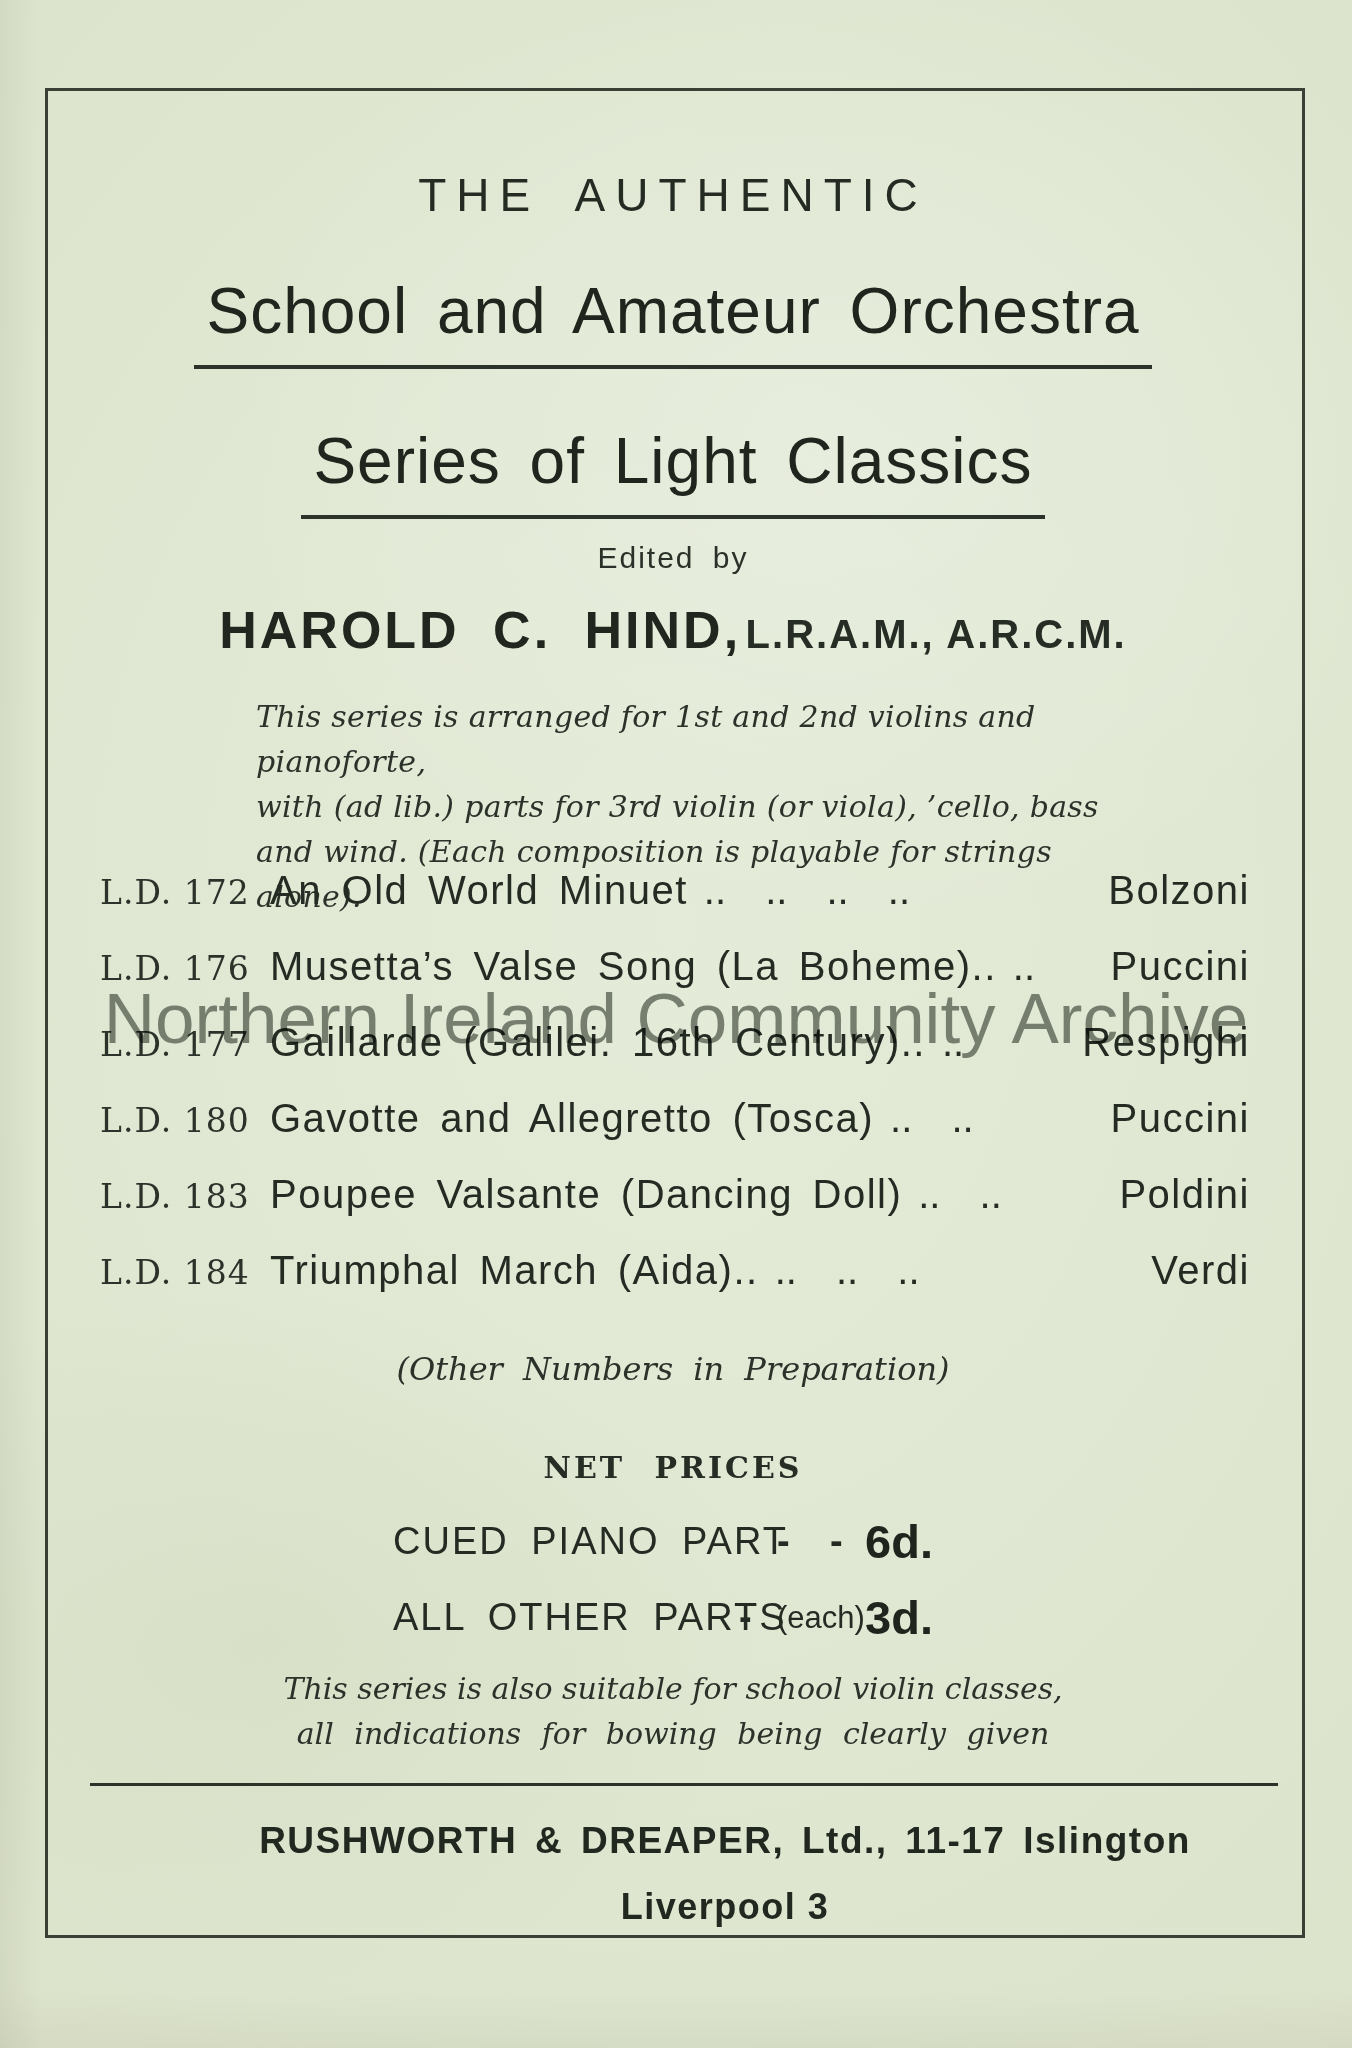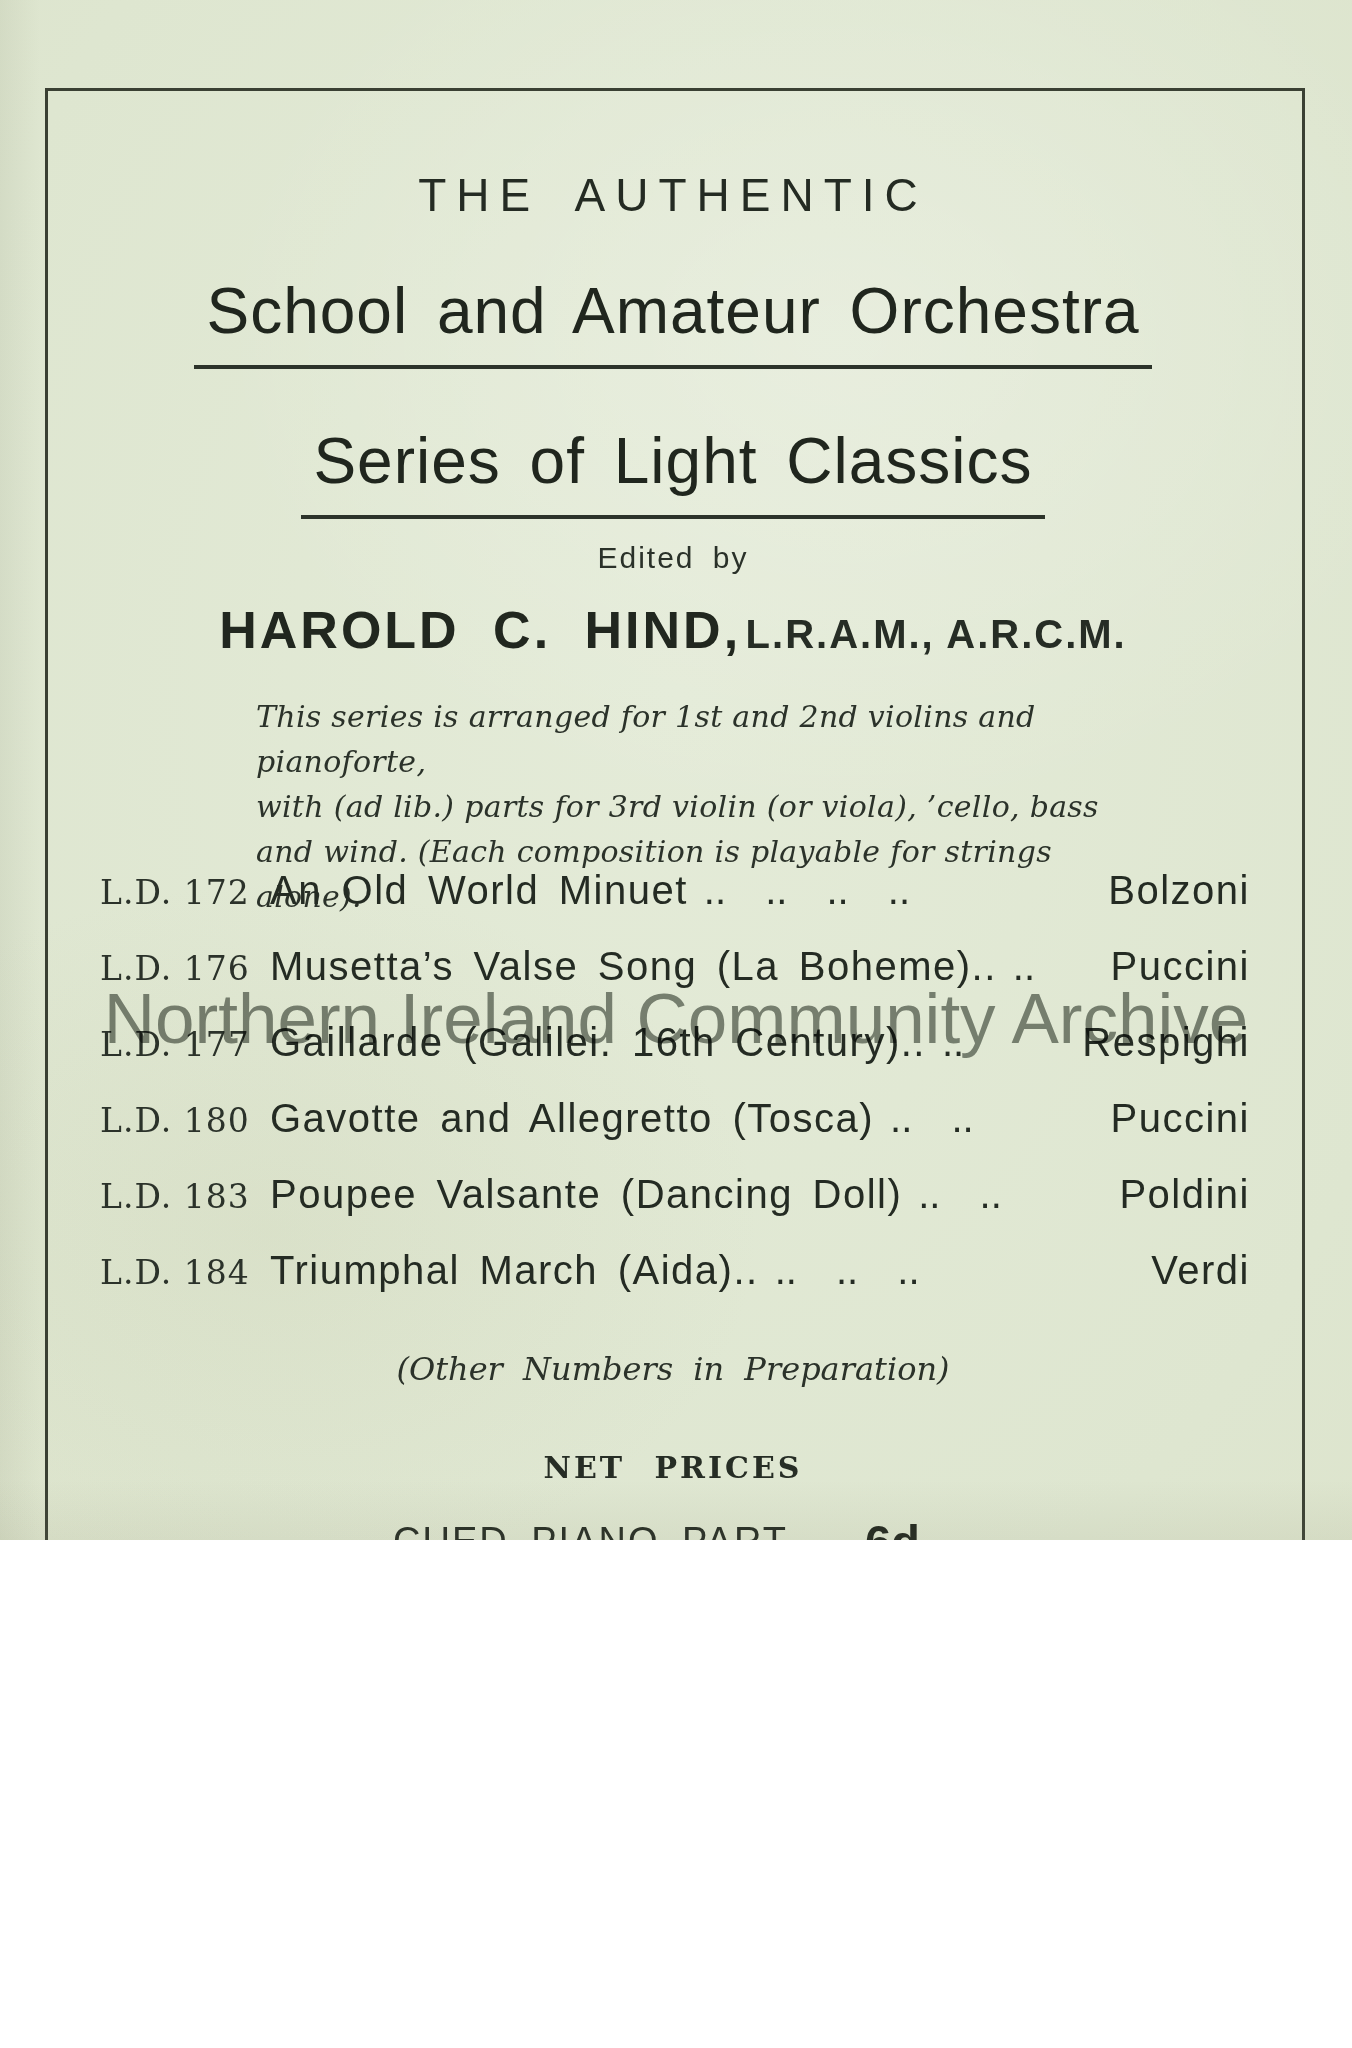--- a/index.html
+++ b/index.html
@@ -1,19 +1,19 @@
 <!DOCTYPE html>
 <html><head>
 <meta charset="utf-8">
 <style>
   html,body{margin:0;padding:0;}
   body{width:1352px;height:2048px;overflow:hidden;}
 
   .scan{
-    position:relative;width:1352px;height:1540px;
+    position:relative;width:1352px;height:2048px;
     background:
       radial-gradient(ellipse 900px 700px at 62% 22%, rgba(255,255,255,0.22), rgba(255,255,255,0) 70%),
       radial-gradient(ellipse 700px 500px at 20% 80%, rgba(190,195,160,0.18), rgba(190,195,160,0) 70%),
       radial-gradient(ellipse 1400px 1800px at 50% 45%, #e4ebd8 0%, #dee6d0 55%, #dce2c9 88%, #d8dec4 100%);
     font-family:"Liberation Sans",sans-serif;
     color:#272e26;
     overflow:hidden;
   }
   .scan::after{ 
     content:"";position:absolute;inset:0;pointer-events:none;

